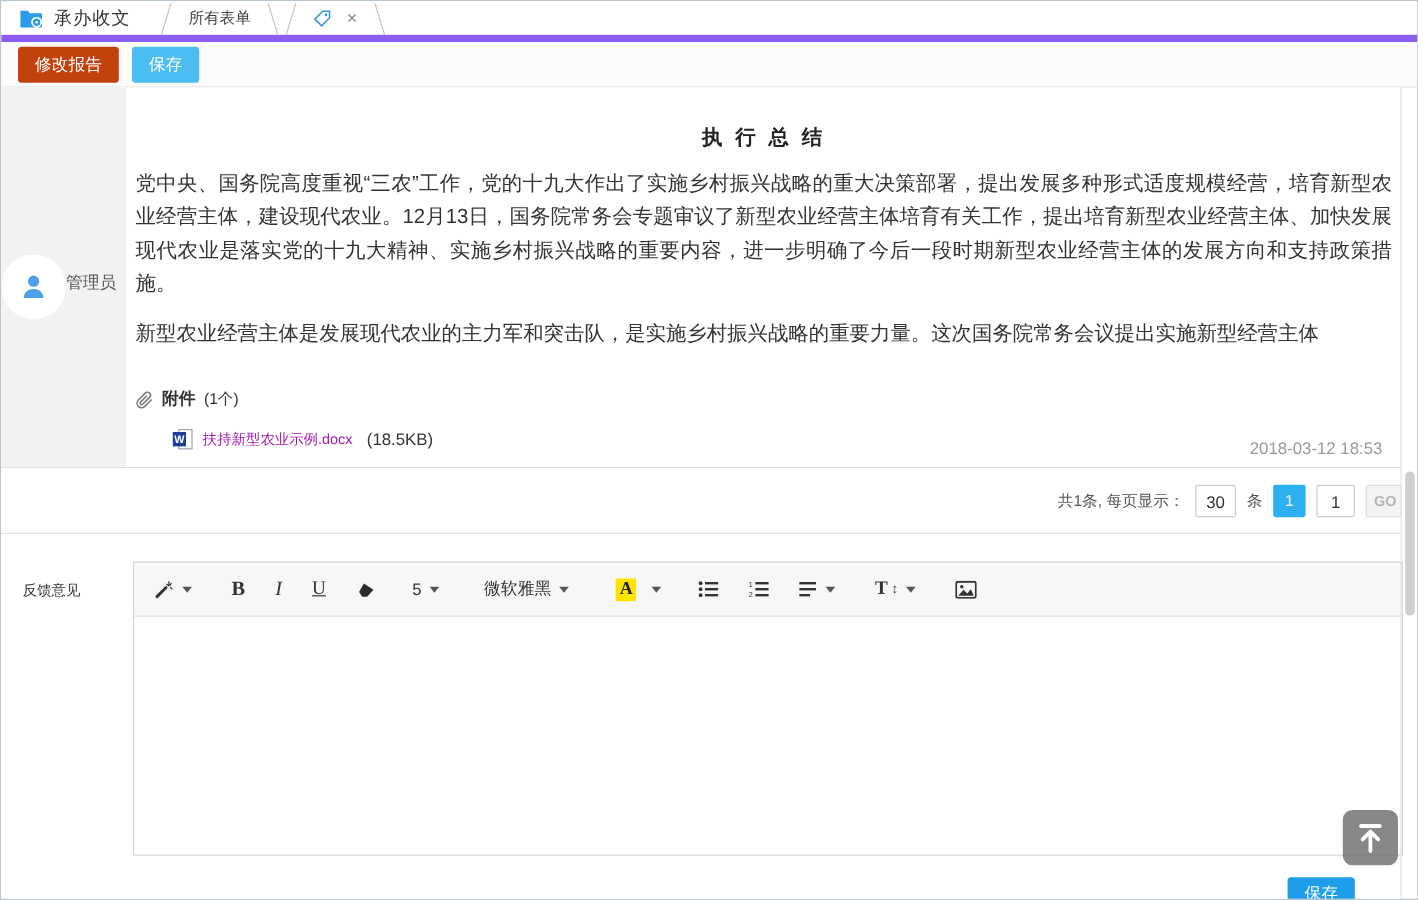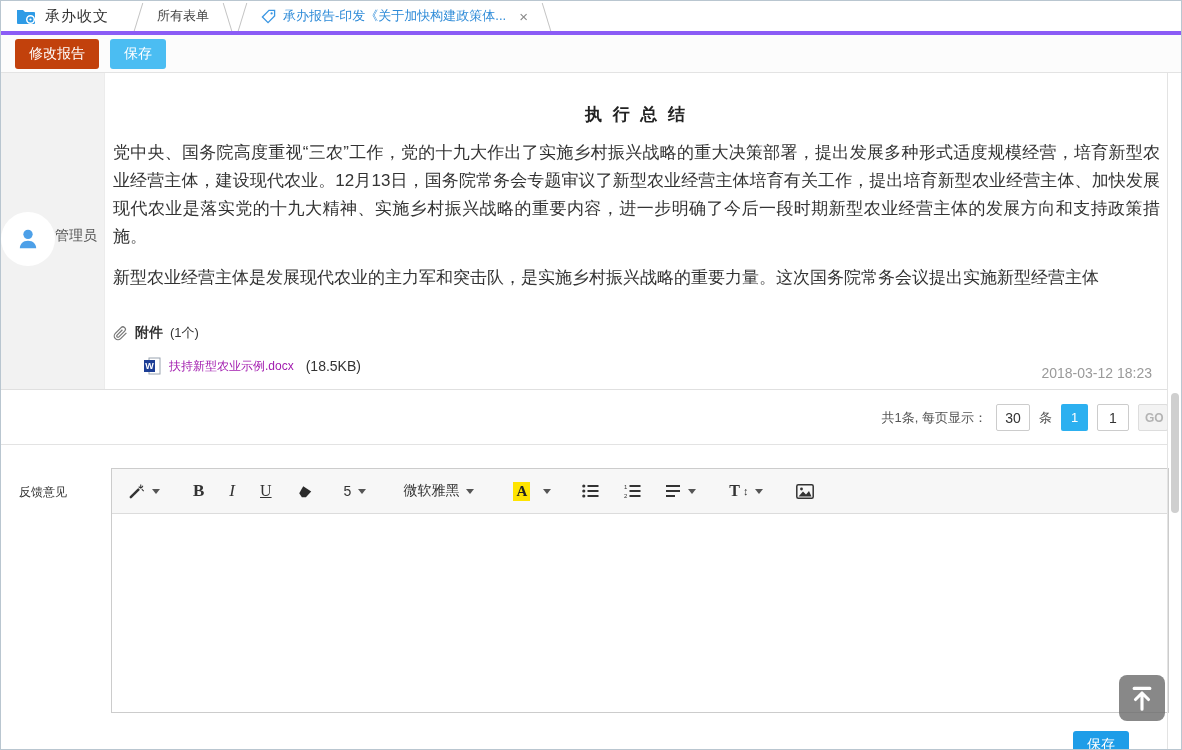--- a/index.html
+++ b/index.html
@@ -6,21 +6,21 @@
   * { box-sizing:border-box; }
   .window {
     position:relative; width:1182px; height:750px; margin:0 auto;
     background:#fff; border:1px solid #b9c6d0; overflow:hidden;
     font-family:"Liberation Sans","DejaVu Sans",sans-serif; color:#333;
   }
 
   
   .tabbar {
     position:absolute; top:0; left:0; right:0; height:34px;
-    background:#fff; border-bottom:4px solid #8b5cf6;
+    background:#fff; border-bottom:6px solid #8b5cf6;
     display:flex; align-items:stretch;
   }
   .brand { display:flex; align-items:center; gap:9px; padding:0 22px 0 15px; }
   .brand-title { font-size:15px; color:#333; letter-spacing:1px; }
   .tab {
     position:relative; display:flex; align-items:center; gap:7px;
     padding:0 26px; font-size:13px; color:#444;
   }
   .tab::before {
     content:""; position:absolute; left:7px; top:2px; bottom:0; width:0;
@@ -163,21 +163,20 @@
       <span class="brand-title">承办收文</span>
     </div>
     <div class="tab">
       <span>所有表单</span>
     </div>
     <div class="tab active">
       <svg width="15" height="15" viewBox="0 0 16 16">
         <path d="M1.5 8.5 L8.5 1.5 H14.5 V7.5 L7.5 14.5 Z" fill="none" stroke="#3b97e3" stroke-width="1.4"></path>
         <circle cx="11.3" cy="4.7" r="1.2" fill="#3b97e3"></circle>
       </svg>
-      <span>承办报告-印发《关于加快构建政策体...</span>
       <span class="tab-close">×</span>
     </div>
   </div>
 
   <div class="actionbar">
     <button class="btn-blue btn-modify">修改报告</button>
     <button class="btn-blue btn-save-top">保存</button>
   </div>
 
   <div class="main">
@@ -207,21 +206,21 @@
       <div class="file-row">
         <svg width="18" height="18" viewBox="0 0 18 18">
           <rect x="6" y="1" width="11" height="16" fill="#fff" stroke="#9aa4b0"></rect>
           <rect x="1" y="3" width="11" height="12" fill="#1d3e96"></rect>
           <text x="6.5" y="12.3" font-size="9" fill="#fff" text-anchor="middle" font-weight="bold" font-family="Liberation Sans, sans-serif">W</text>
         </svg>
         <span class="file-name">扶持新型农业示例.docx</span>
         <span class="file-size">(18.5KB)</span>
       </div>
 
-      <div class="timestamp">2018-03-12 18:23</div>
+      <div class="timestamp">2018-03-12 18:53</div>
     </div>
   </div>
 
   <div class="pager">
     <span>共1条, 每页显示：</span>
     <input class="pg-input" value="30" style="">
     <span>条</span>
     <button class="pg-page">1</button>
     <input class="pg-input goto" value="1" style="">
     <button class="pg-go">GO</button>

